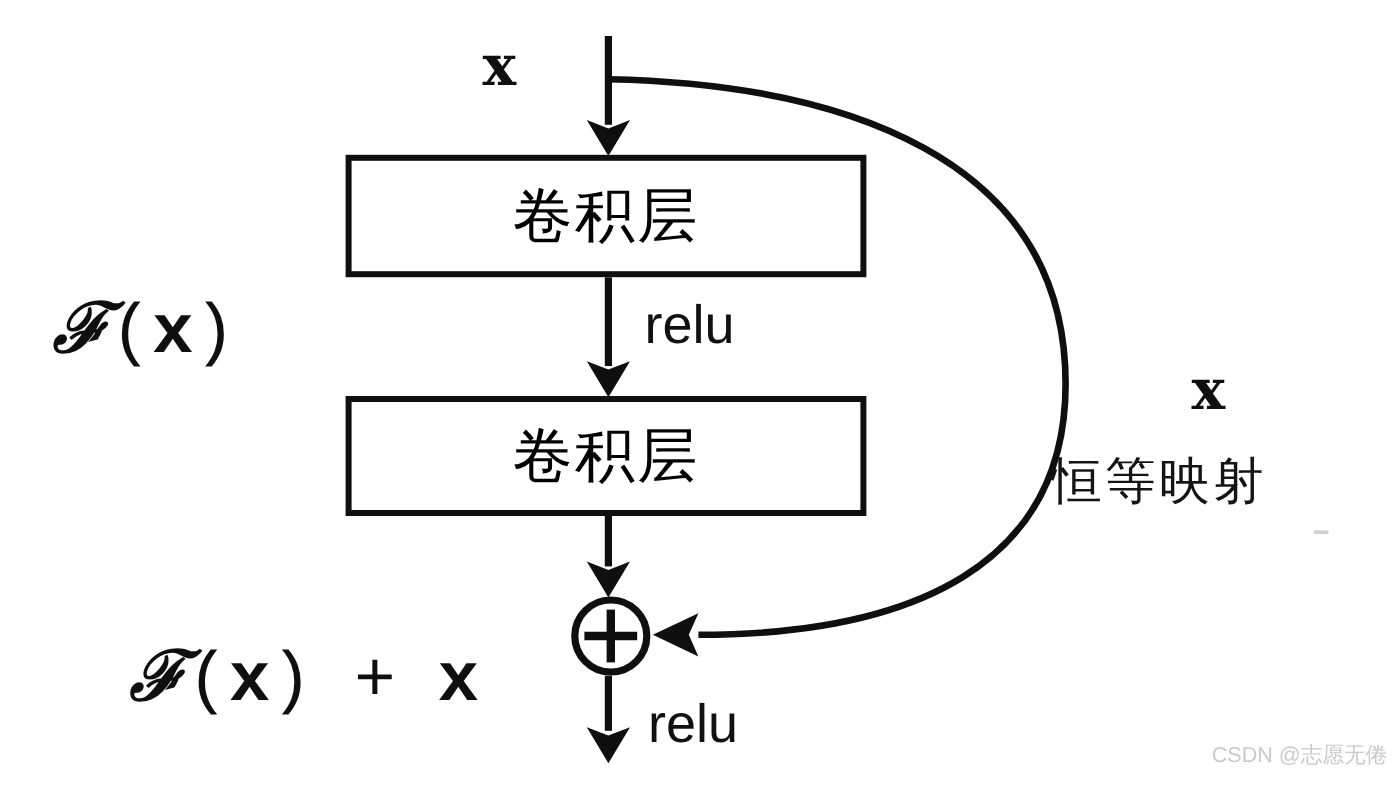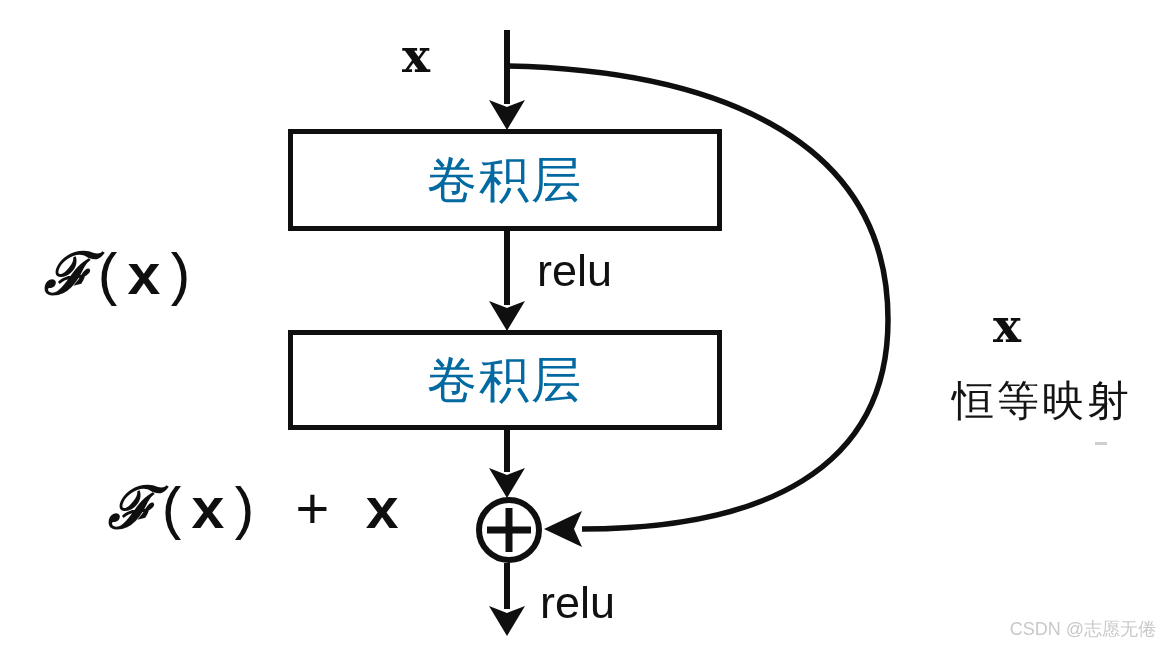--- a/index.html
+++ b/index.html
@@ -29,21 +29,21 @@
     border: 5px solid #0f0f0f;
     box-sizing: border-box;
     background: #ffffff;
     display: flex;
     align-items: center;
     justify-content: center;
   }
   .layer-box .cjk {
     font-family: "DejaVu Serif", "Liberation Serif", serif;
     font-size: 50px;
-    color: #0369a1;
+    color: #000000;
     letter-spacing: 2px;
   }
   .relu {
     font-family: Liberation Sans, sans-serif;
     font-size: 45px;
     color: #111111;
     line-height: 1;
   }
   .math {
     font-family: Liberation Mono, monospace;
@@ -119,26 +119,26 @@
   <div class="abs relu" style="left:537px; top:248px;">relu</div>
 
   <div class="layer-box" style="top:330px; height:100px;">
     <span class="cjk">卷积层</span>
   </div>
 
   <div class="abs math" style="left:44px; top:250px;">
     <span class="scriptf">ℱ</span><span class="paren">(</span><span class="bx">x</span><span class="paren">)</span>
   </div>
 
-  <div class="abs math" style="left:108px; top:484px;">
+  <div class="abs math" style="left:108px; top:540px;">
     <span class="scriptf">ℱ</span><span class="paren">(</span><span class="bx">x</span><span class="paren">)</span><span class="paren"> + </span><span class="bx">x</span>
   </div>
 
   <div class="abs xlabel" style="left:993px; top:302px;">x</div>
-  <div class="abs identity-cjk" style="left:952px; top:380px;text-align:right;">恒等映射</div>
+  <div class="abs identity-cjk" style="left:876px; top:380px;text-align:right;">恒等映射</div>
 
   <div class="abs relu" style="left:540px; top:580px;">relu</div>
 
   <div class="abs gray-dash" style="left:1095px; top:442px;"></div>
 
   <div class="abs watermark" style="right:8px; top:620px;margin-left:12px;">CSDN @志愿无倦</div>
 
 </div>
 
 </body></html>

